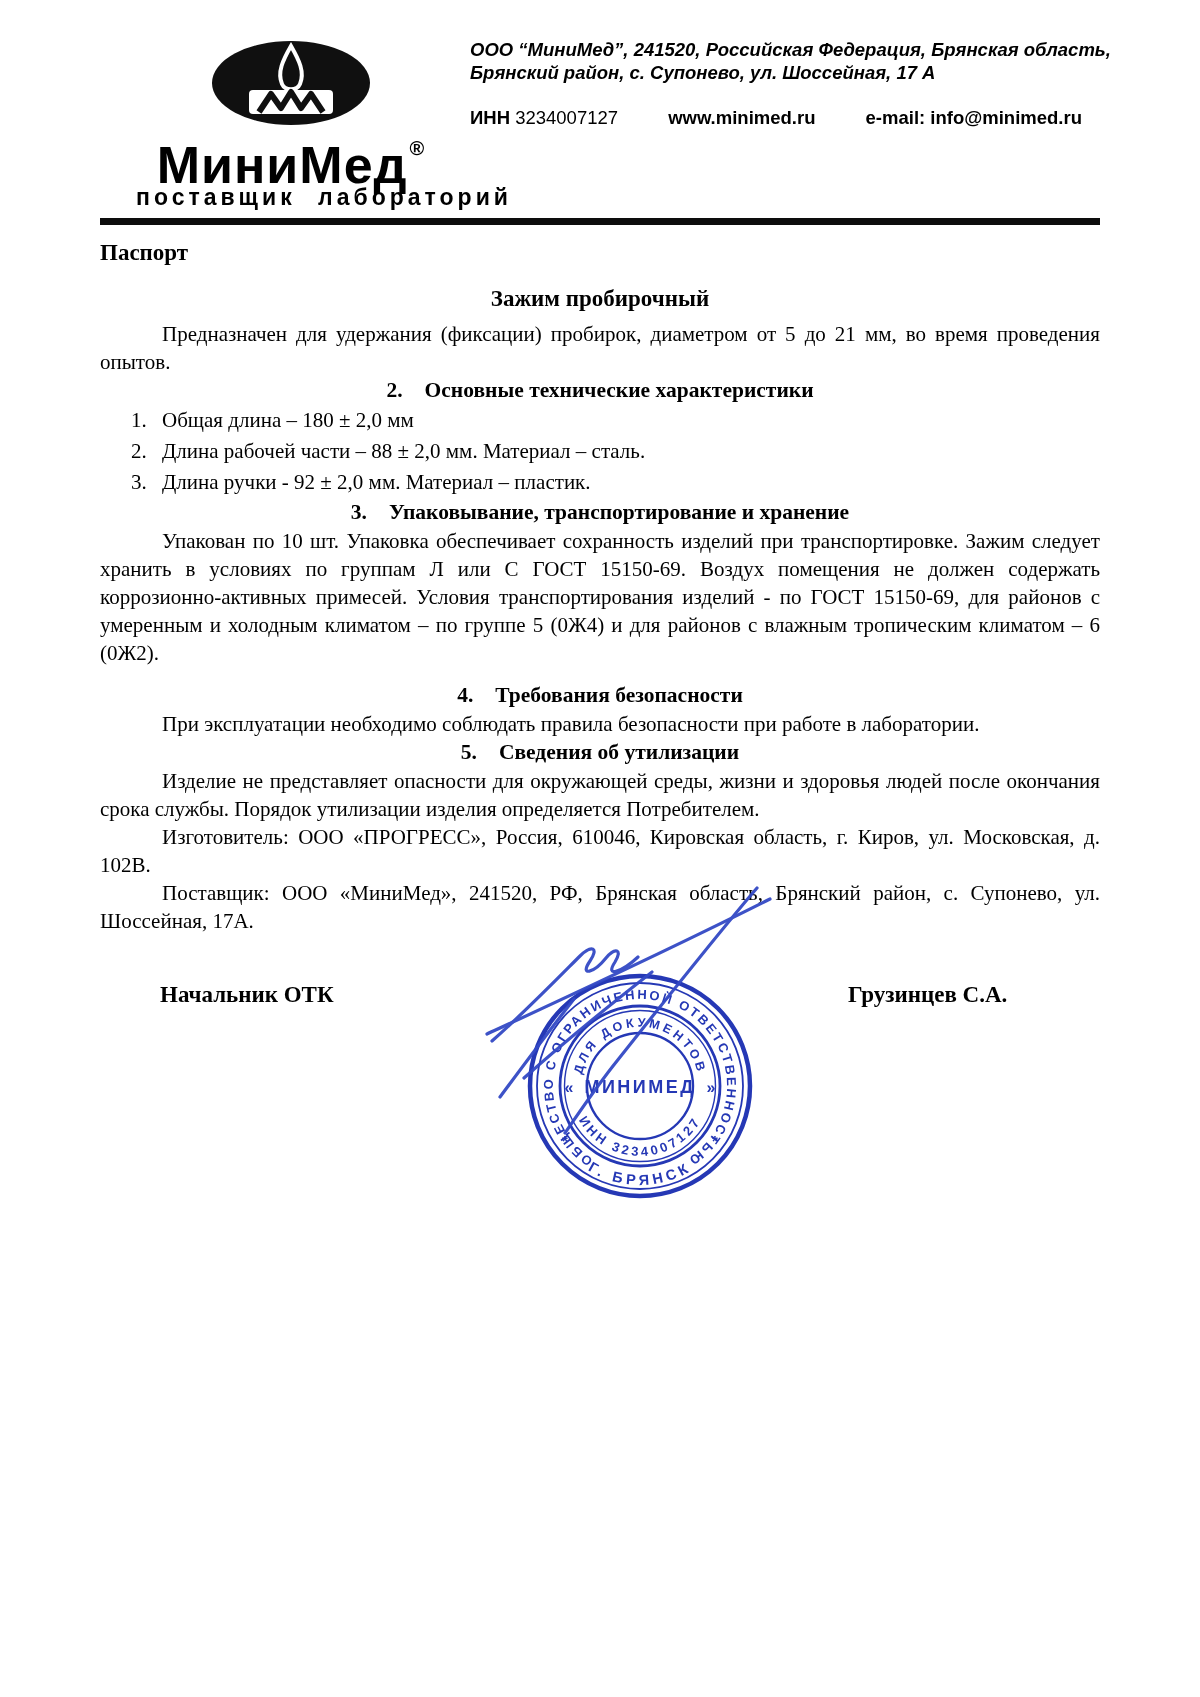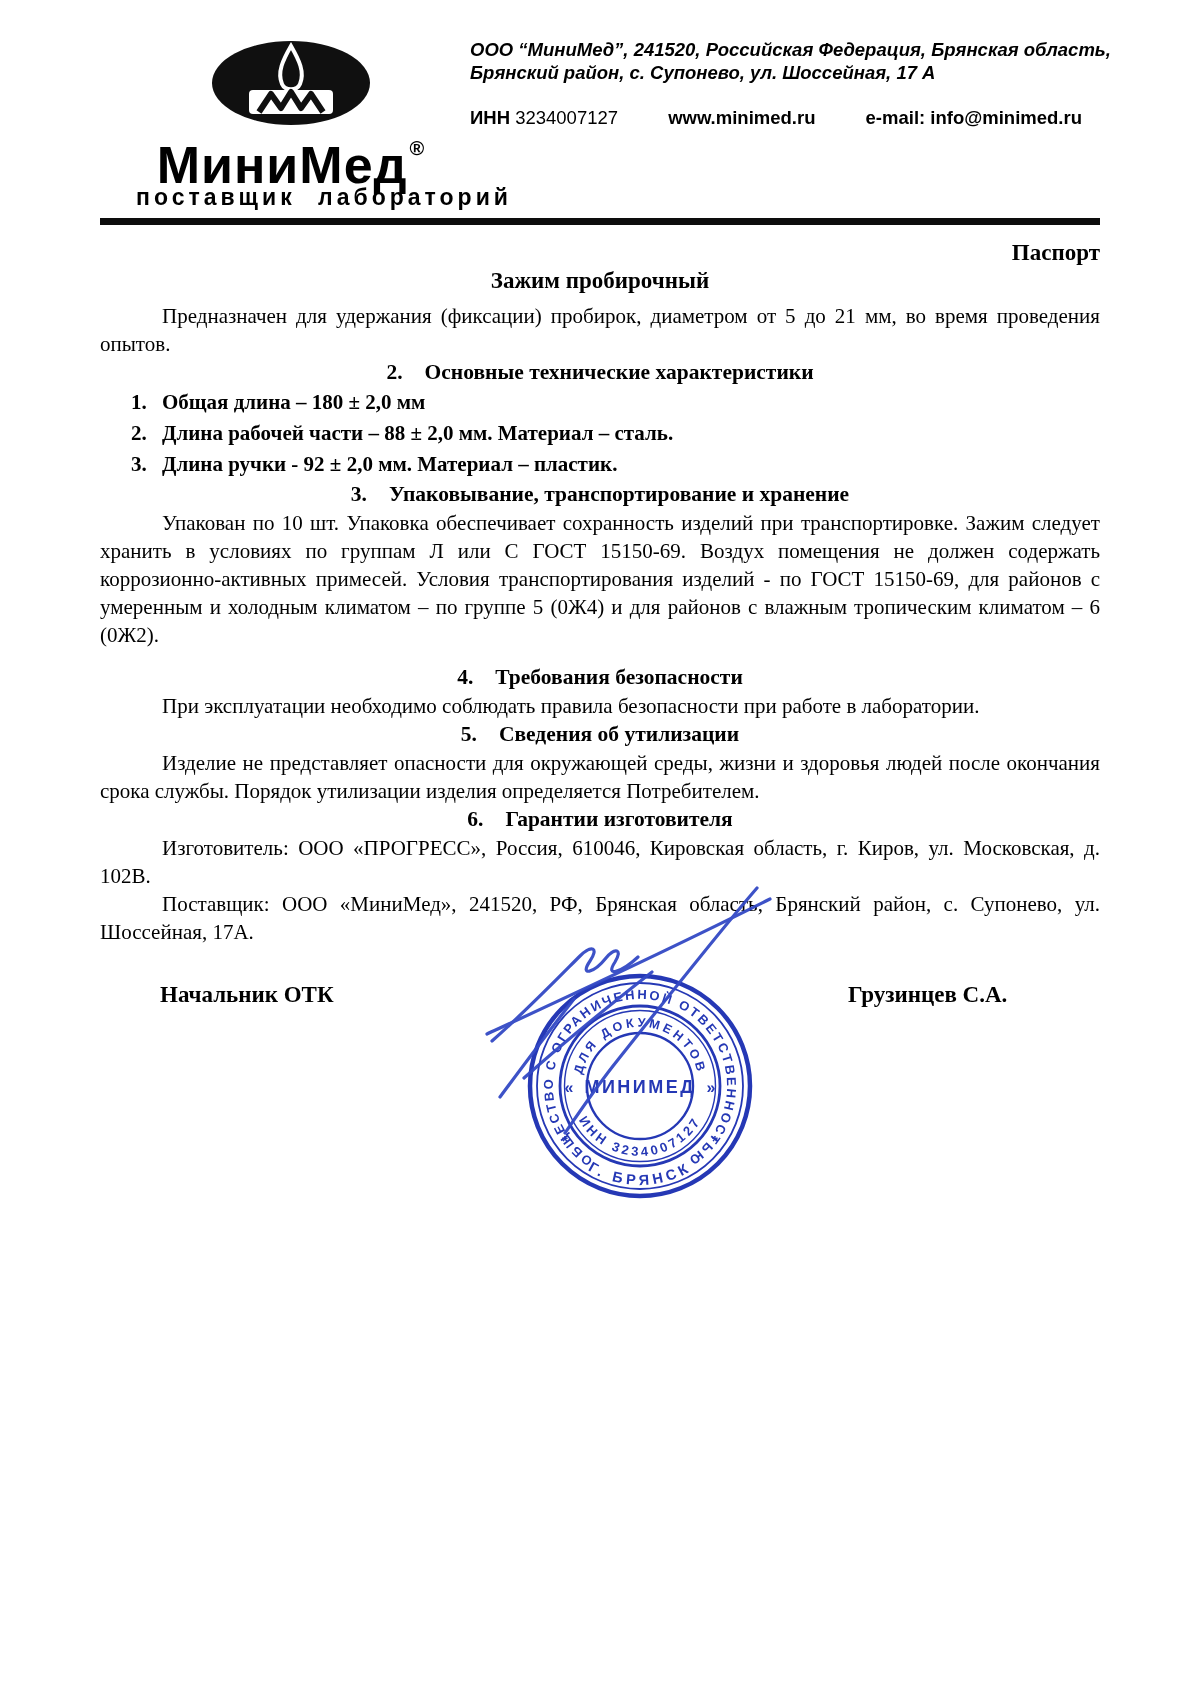--- a/index.html
+++ b/index.html
@@ -29,27 +29,27 @@
   .contact-col .block{margin:0 0 0 0;font-style:italic;}
   .contact-col .gap{height:11px;}
   .inn-row{display:flex;justify-content:space-between;align-items:baseline;width:612px;}
   .inn-row .inn-val{font-weight:normal;}
   .rule{position:absolute;left:100px;top:218px;width:1000px;height:7px;background:#0d0d0d;}
   
   .doc{
     position:absolute;left:100px;top:236px;width:1000px;
     font-size:21px;line-height:28px;text-align:justify;
   }
-  .doc-title{font-size:23px;line-height:26px;font-weight:bold;text-align:right;margin:4px 0 2px;}
+  .doc-title{font-size:23px;line-height:26px;font-weight:bold;text-align:left;margin:4px 0 20px;}
   .doc-subtitle{font-size:23px;line-height:26px;font-weight:bold;text-align:center;margin:0 0 8px;}
   .sec-h{font-size:21.5px;line-height:25px;font-weight:bold;text-align:center;margin:2px 0 2px;}
   .sec-h.sp-lg{margin-top:16px;}
   .sec-h .num{margin-right:22px;}
   .doc p{margin:0;text-indent:62px;}
-  .doc ol{margin:0 0 0 0;padding-left:52px;font-weight:bold;}
+  .doc ol{margin:0 0 0 0;padding-left:52px;}
   .doc li{line-height:31px;padding-left:10px;text-align:left;}
   
   .sig-label{position:absolute;font-size:23px;font-weight:bold;white-space:nowrap;}
   .sig-left{left:160px;top:982px;text-align:center;}
   .sig-right{left:848px;top:982px;}
   .stamp-svg{position:absolute;left:525px;top:971px;}
   .sign-svg{position:absolute;left:440px;top:860px;}
   .stamp-text{font-family:"Liberation Sans", sans-serif;font-weight:bold;}
 </style>
 </head>
@@ -99,21 +99,20 @@
 
     <div class="sec-h"><span class="num">3.</span><span>Упаковывание, транспортирование и хранение</span></div>
     <p>Упакован по 10 шт. Упаковка обеспечивает сохранность изделий при транспортировке. Зажим следует хранить в условиях по группам Л или С ГОСТ 15150-69. Воздух помещения не должен содержать коррозионно-активных примесей. Условия транспортирования изделий - по ГОСТ 15150-69, для районов с умеренным и холодным климатом – по группе 5 (0Ж4) и для районов с влажным тропическим климатом – 6 (0Ж2).</p>
 
     <div class="sec-h sp-lg"><span class="num">4.</span><span>Требования безопасности</span></div>
     <p>При эксплуатации необходимо соблюдать правила безопасности при работе в лаборатории.</p>
 
     <div class="sec-h"><span class="num">5.</span><span>Сведения об утилизации</span></div>
     <p>Изделие не представляет опасности для окружающей среды, жизни и здоровья людей после окончания срока службы. Порядок утилизации изделия определяется Потребителем.</p>
 
-    <div class="sec-h"><span class="num">6.</span><span>Гарантии изготовителя</span></div>
     <p>Изготовитель: ООО «ПРОГРЕСС», Россия, 610046, Кировская область, г. Киров, ул. Московская, д. 102В.</p>
     <p>Поставщик: ООО «МиниМед», 241520, РФ, Брянская область, Брянский район, с. Супонево, ул. Шоссейная, 17А.</p>
   </div>
 
   <div class="sig-label sig-left">Начальник ОТК</div>
   <div class="sig-label sig-right">Грузинцев С.А.</div>
 
   <svg class="stamp-svg" width="230" height="230" viewBox="0 0 230 230">
     <defs>
       <path id="ringPath" d="M 71.5 190.3 A 87 87 0 1 1 158.5 190.3"></path>

